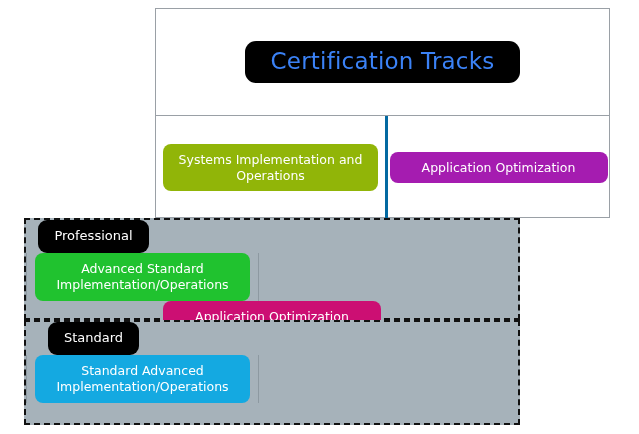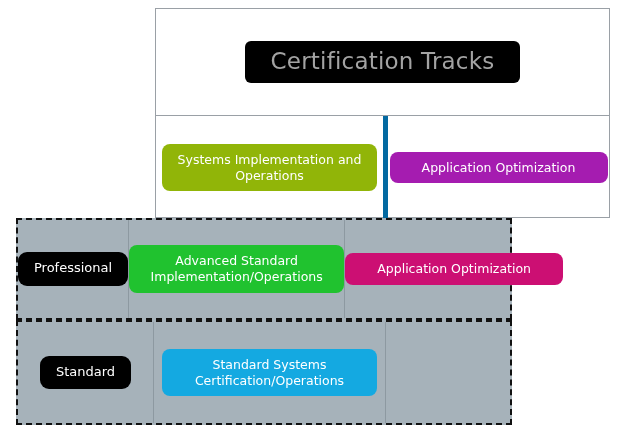--- a/index.html
+++ b/index.html
@@ -40,41 +40,41 @@
     width: 100%;
     height: 107px;
     border-bottom: 1px solid #9aa0a6;
     box-sizing: border-box;
     display: flex;
     align-items: center;
     justify-content: center;
   }
   .title-pill {
     background: #000000;
-    color: #a3a3a3;
-    border-radius: 6px;
+    color: #3b82f6;
+    border-radius: 11px;
     padding: 7px 26px 9px 26px;
     font-size: 23px;
     letter-spacing: 0.2px;
     line-height: 1.15;
     white-space: nowrap;
   }
 
   .table-body-row {
     position: absolute;
     left: 0;
     top: 107px;
     width: 100%;
     height: 103px;
     display: flex;
   }
   .tb-cell-left {
     width: 232px;
     box-sizing: border-box;
-    border-right: 5px solid #0369a1;
+    border-right: 3px solid #0369a1;
     display: flex;
     align-items: center;
     justify-content: center;
   }
   .tb-cell-right {
     flex: 1;
     box-sizing: border-box;
     display: flex;
     align-items: center;
     justify-content: center;
@@ -102,26 +102,27 @@
     border-radius: 9px;
     font-size: 13px;
     padding: 9px 16px 10px 16px;
     white-space: nowrap;
     line-height: 1.1;
   }
 
   
   .gray-row {
     position: absolute;
-    left: 16px;
+    left: 24px;
     width: 496px;
     background: #a6b2ba;
     border: 2.5px dashed #111111;
     box-sizing: border-box;
     display: flex;
+    flex-direction: column;
   }
   .gray-row.professional { top: 218px; height: 102px; }
   .gray-row.associate    { top: 320px; height: 105px; }
 
   .gr-cell-level {
     width: 135px;                
     box-sizing: border-box;
     display: flex;
     align-items: center;
     justify-content: center;
@@ -191,20 +192,20 @@
     <div class="gr-cell-right">
       <div class="badge badge-magenta">Application Optimization</div>
     </div>
   </div>
 
   <div class="gray-row associate">
     <div class="gr-cell-level">
       <div class="level-pill">Standard</div>
     </div>
     <div class="gr-cell-mid">
-      <div class="badge badge-blue">Standard Systems Certification/Operations</div>
+      <div class="badge badge-blue">Standard Advanced Implementation/Operations</div>
     </div>
     <div class="gr-cell-right">
       <div class="empty-cell"></div>
     </div>
   </div>
 
 </div>
 
 </body></html>

